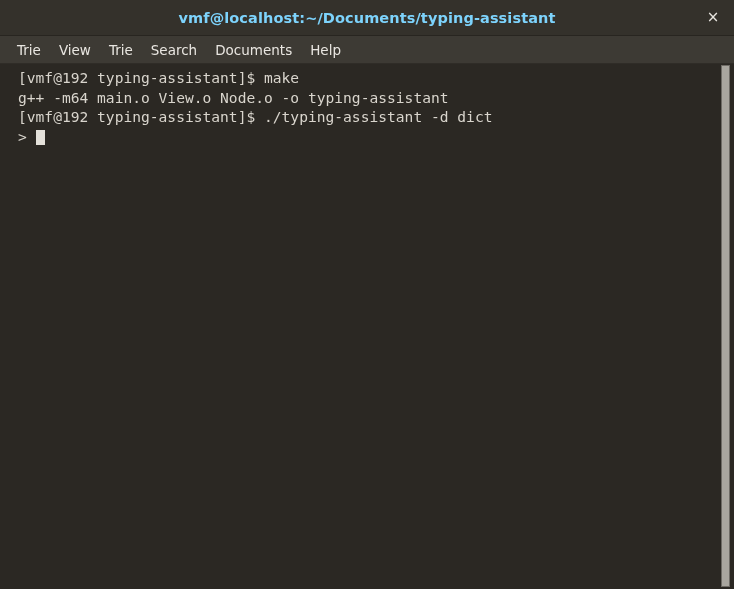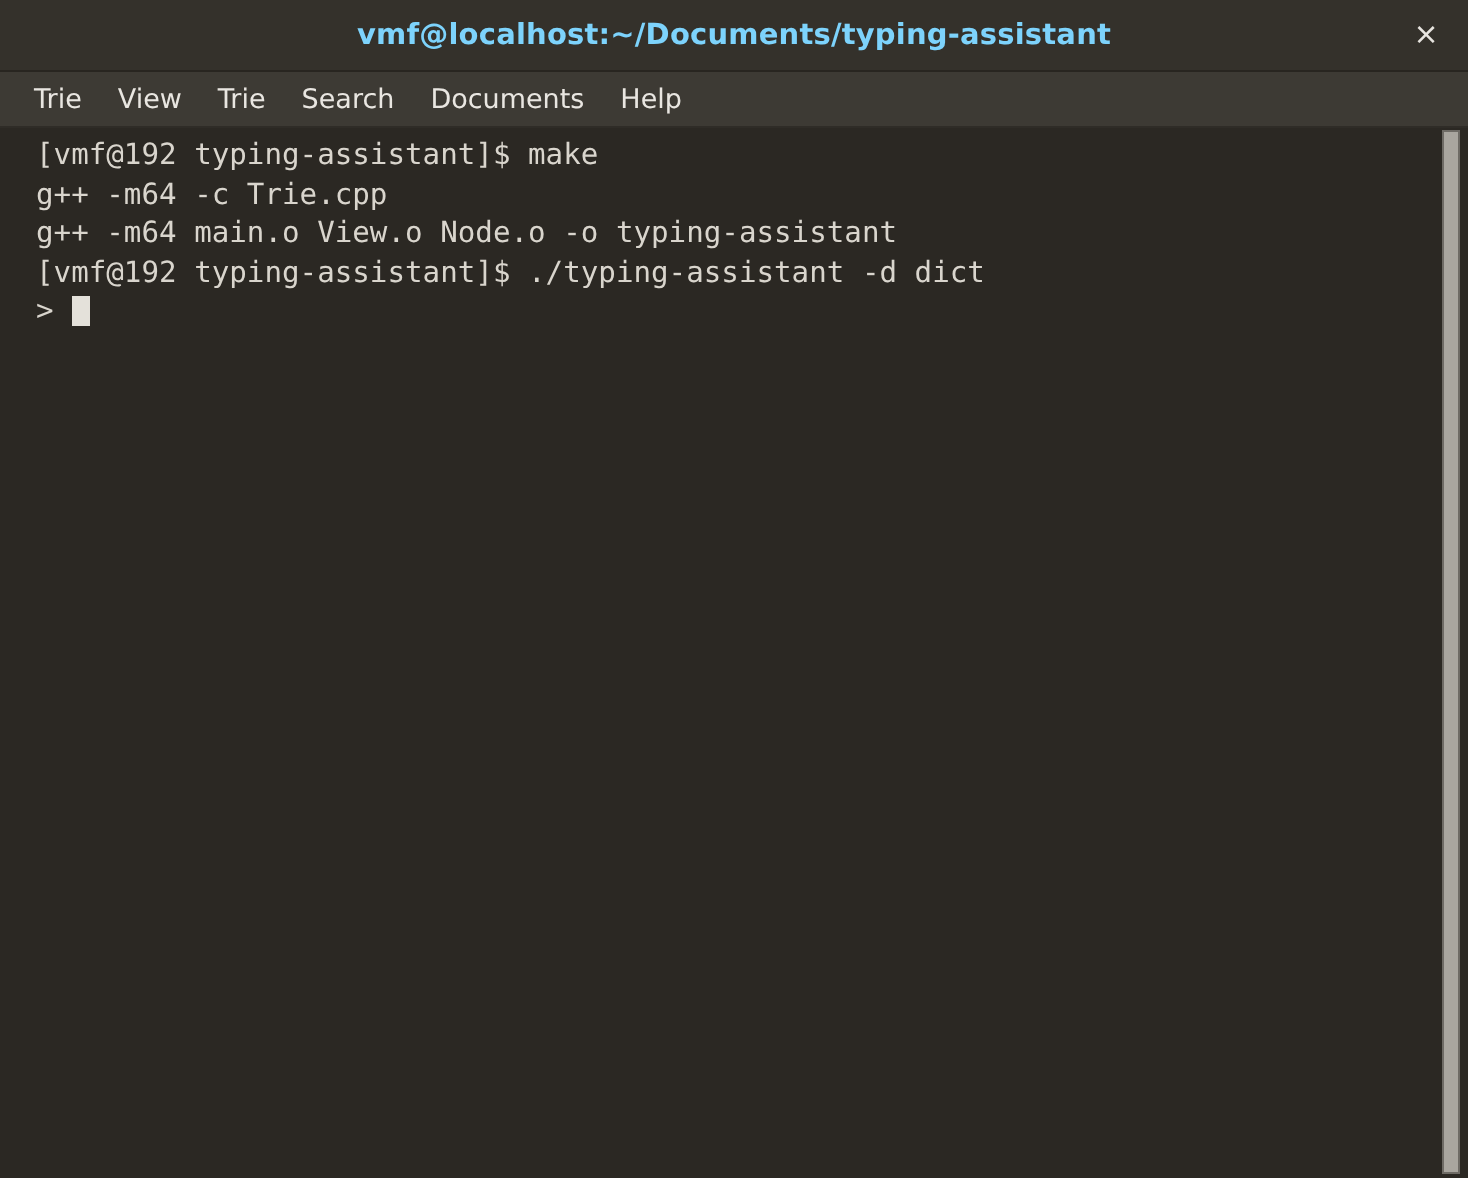--- a/index.html
+++ b/index.html
@@ -154,21 +154,20 @@
     <span class="menu-item">Trie</span>
     <span class="menu-item">Search</span>
     <span class="menu-item">Documents</span>
     <span class="menu-item">Help</span>
   </div>
 
   <div id="terminal-area">
 
     <div id="terminal-screen">
       <div class="term-line">[vmf@192 typing-assistant]$ make</div>
-      <div class="term-line">g++ -m64 -c Trie.cpp</div>
       <div class="term-line">g++ -m64 main.o View.o Node.o -o typing-assistant</div>
       <div class="term-line">[vmf@192 typing-assistant]$ ./typing-assistant -d dict</div>
       <div class="term-line"><span>&gt; </span><span class="cursor-block"></span></div>
     </div>
 
     <div id="scrollbar-track">
       <div id="scrollbar-thumb"></div>
     </div>
 
   </div>

